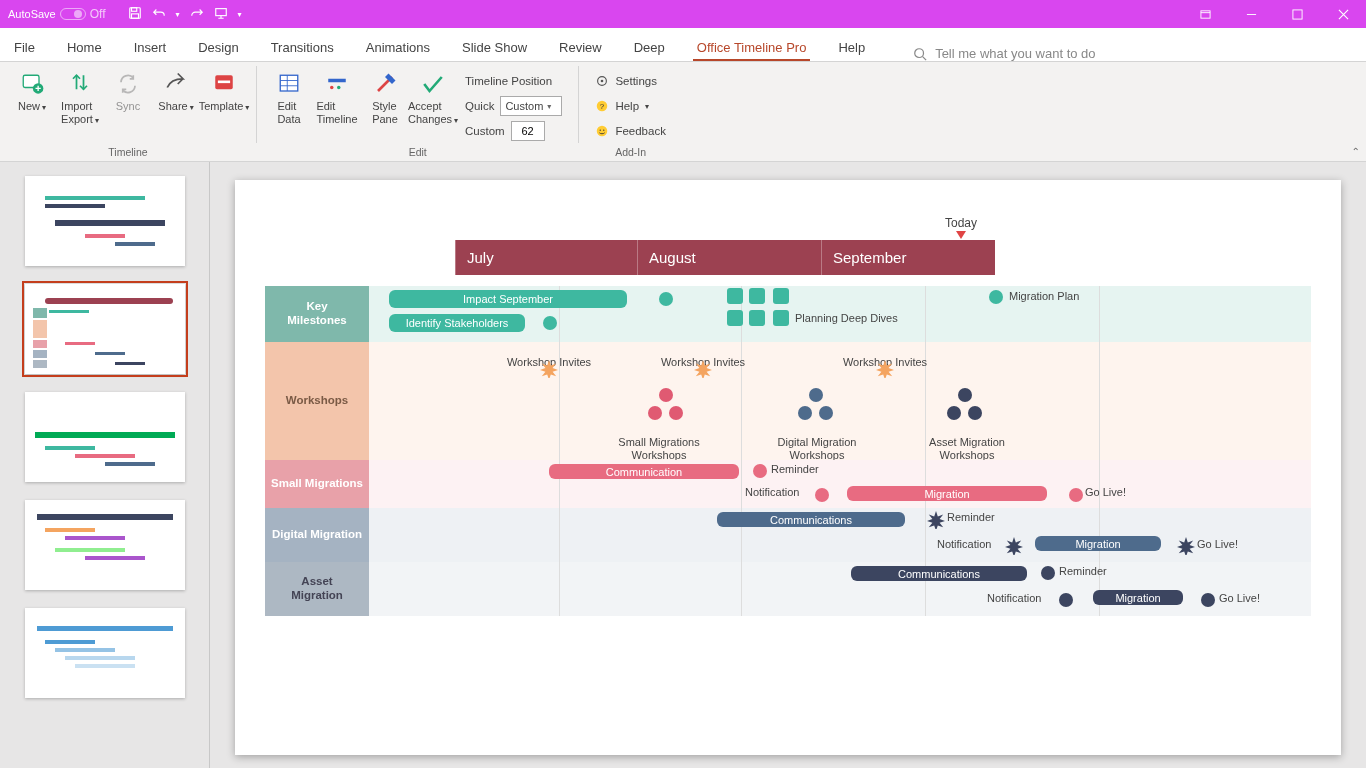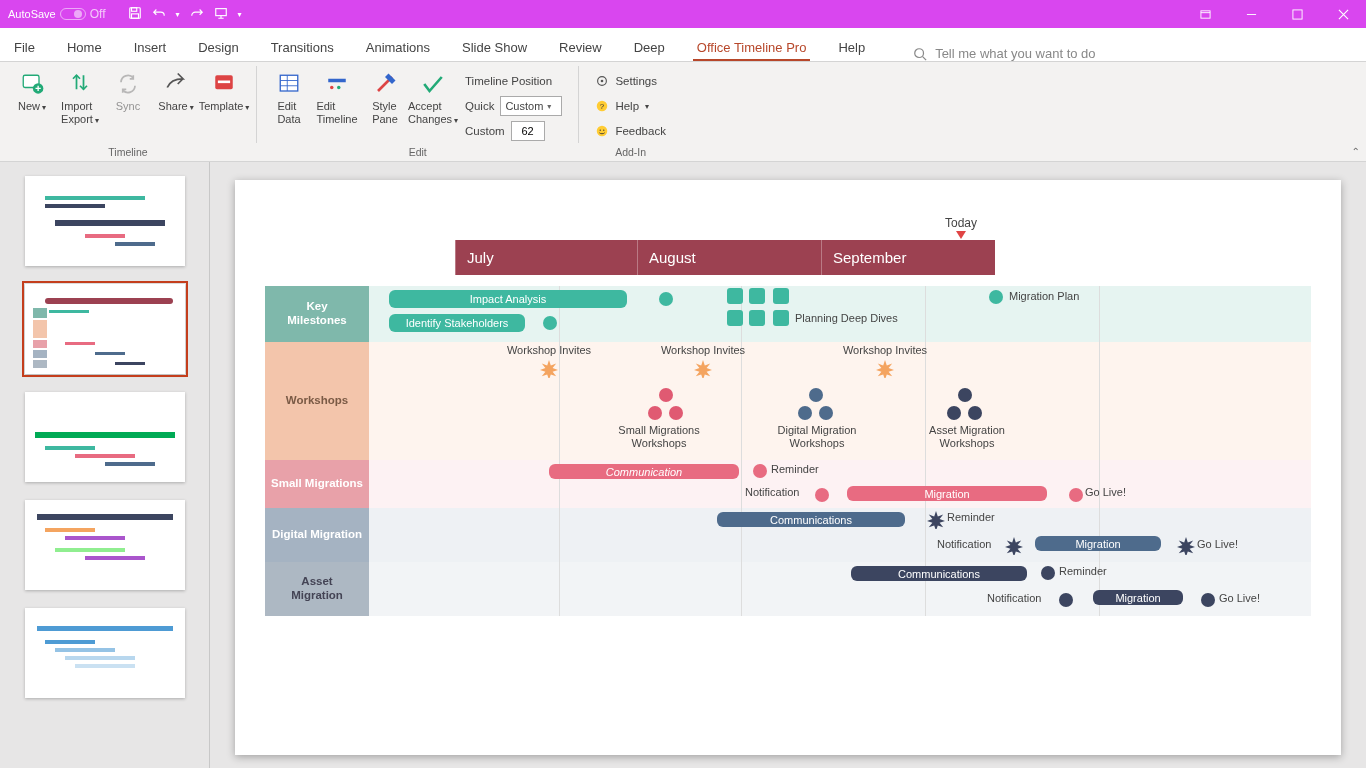--- a/index.html
+++ b/index.html
@@ -66,21 +66,21 @@
 .swim .body { flex:1; position:relative; }
 
 .swim .body .grid { position:absolute; top:0; bottom:0; width:1px; background:#ddd; }
 
 .bar { position:absolute; height:18px; border-radius:6px; display:flex; align-items:center; justify-content:center; font-size:11px; color:#fff; }
 .bar.thin { height:15px; }
 .dot { position:absolute; width:14px; height:14px; border-radius:50%; }
 .sq  { position:absolute; width:16px; height:16px; border-radius:3px; }
 .starburst { position:absolute; width:18px; height:18px; }
 .txtlbl { position:absolute; font-size:11px; color:#444; white-space:nowrap;}
-.txtlbl.c { transform:translateX(-50%);}
+.txtlbl.c { transform:translateX(-50%);margin-top:12px;}
 .txtlbl.r { }
 
 
 .bg-teal { background:#e6f4f1;} .lbl-teal{background:#7fb8ab;color:#fff!important;}
 .bg-peach{ background:#fef4ee;} .lbl-peach{background:#f3c5ab;color:#7a5a45!important;}
 .bg-pink { background:#fdf2f3;} .lbl-pink{background:#e8a1a9;color:#fff!important;}
 .bg-blue { background:#eef1f4;} .lbl-blue{background:#a5b3c2;color:#fff!important;}
 .bg-grey { background:#f2f4f6;} .lbl-grey{background:#adb8c3;color:#445!important;}
 </style>
 </head>
@@ -353,21 +353,21 @@
             <div class="msep" style="left: 730px;"></div>
           </div>
           <div class="swim bg-teal" style="top: 46px; height: 56px;">
             <div class="rlabel lbl-teal" style="white-space: pre-line;">Key
 Milestones</div>
             <div class="body">
               <div class="grid" style="left: 190px;"></div>
               <div class="grid" style="left: 372px;"></div>
               <div class="grid" style="left: 556px;"></div>
               <div class="grid" style="left: 730px;"></div>
-              <div class="bar" style="left: 20px; top: 4px; width: 238px; background: rgb(62, 184, 160);">Impact Analysis</div>
+              <div class="bar" style="left: 20px; top: 4px; width: 238px; background: rgb(62, 184, 160);">Impact September</div>
               <div class="bar" style="left: 20px; top: 28px; width: 136px; background: rgb(62, 184, 160);">Identify Stakeholders</div>
               <div class="dot" style="left: 174px; top: 30px; background: rgb(62, 184, 160);"></div>
               <div class="dot" style="left: 290px; top: 6px; background: rgb(62, 184, 160);"></div>
               <div class="sq" style="left: 358px; top: 2px; background: rgb(62, 184, 160);"></div>
               <div class="sq" style="left: 380px; top: 2px; background: rgb(62, 184, 160);"></div>
               <div class="sq" style="left: 404px; top: 2px; background: rgb(62, 184, 160);"></div>
               <div class="sq" style="left: 358px; top: 24px; background: rgb(62, 184, 160);"></div>
               <div class="sq" style="left: 380px; top: 24px; background: rgb(62, 184, 160);"></div>
               <div class="sq" style="left: 404px; top: 24px; background: rgb(62, 184, 160);"></div>
               <div class="txtlbl r" style="left: 426px; top: 26px; white-space: pre-line; text-align: left; line-height: 1.15;">Planning Deep Dives</div>
@@ -411,21 +411,21 @@
 Workshops</div>
             </div>
           </div>
           <div class="swim bg-pink" style="top: 220px; height: 48px;">
             <div class="rlabel lbl-pink" style="white-space: pre-line;">Small Migrations</div>
             <div class="body">
               <div class="grid" style="left: 190px;"></div>
               <div class="grid" style="left: 372px;"></div>
               <div class="grid" style="left: 556px;"></div>
               <div class="grid" style="left: 730px;"></div>
-              <div class="bar thin" style="left: 180px; top: 4px; width: 190px; background: rgb(232, 107, 129); font-style: italic;">Communication</div>
+              <div class="bar thin" style="left: 180px; top: 4px; width: 190px; background: rgb(232, 107, 129);">Communication</div>
               <div class="dot" style="left: 384px; top: 4px; background: rgb(232, 107, 129);"></div>
               <div class="txtlbl r" style="left: 402px; top: 3px; white-space: pre-line; text-align: left; line-height: 1.15;">Reminder</div>
               <div class="txtlbl r" style="left: 376px; top: 26px; white-space: pre-line; text-align: left; line-height: 1.15;">Notification</div>
               <div class="dot" style="left: 446px; top: 28px; background: rgb(232, 107, 129);"></div>
               <div class="bar thin" style="left: 478px; top: 26px; width: 200px; background: rgb(232, 107, 129);">Migration</div>
               <div class="dot" style="left: 700px; top: 28px; background: rgb(232, 107, 129);"></div>
               <div class="txtlbl r" style="left: 716px; top: 26px; white-space: pre-line; text-align: left; line-height: 1.15;">Go Live!</div>
             </div>
           </div>
           <div class="swim bg-blue" style="top: 268px; height: 54px;">

